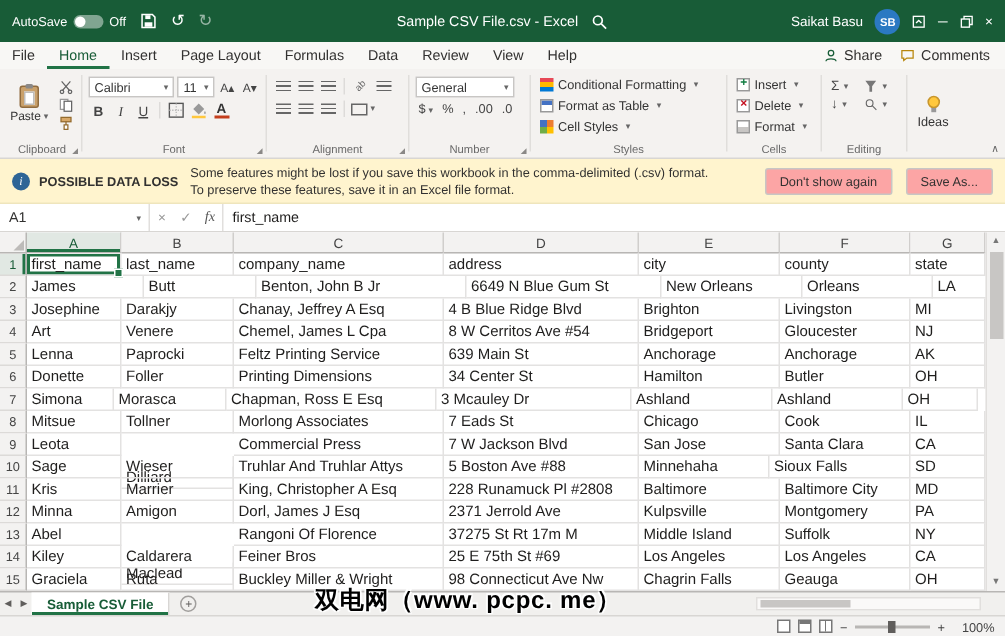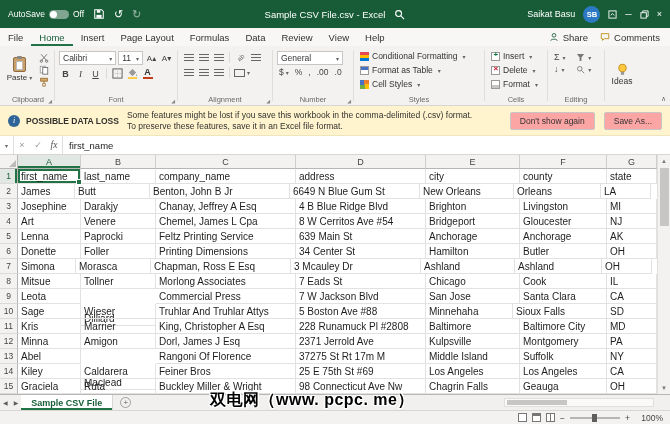--- a/index.html
+++ b/index.html
@@ -441,20 +441,21 @@
   <span class="info-icon">i</span>
   <span class="msg-title">POSSIBLE DATA LOSS</span>
   <span class="msg-text">Some features might be lost if you save this workbook in the comma-delimited (.csv) format. To preserve these features, save it in an Excel file format.</span>
   <span class="msg-actions">
     <button class="msg-btn">Don't show again</button>
     <button class="msg-btn">Save As...</button>
   </span>
 </div>
 
 <div class="fbar">
+  <div class="namebox">A1</div>
   <div class="fb-dd">▾</div>
   <div class="fb-btn">×</div>
   <div class="fb-btn">✓</div>
   <div class="fb-btn fb-fx">fx</div>
   <div class="fb-input">first_name</div>
 </div>
 
 <div class="sheet">
   <div class="hdr-row">
     <div class="corner"></div>
@@ -474,21 +475,21 @@
         <div class="cell selcell" style="width: 63px;">first_name</div>
         <div class="cell" style="width: 75px;">last_name</div>
         <div class="cell" style="width: 140px;">company_name</div>
         <div class="cell" style="width: 130px;">address</div>
         <div class="cell" style="width: 94px;">city</div>
         <div class="cell" style="width: 87px;">county</div>
         <div class="cell" style="width: 50px;">state</div>
       </div>
       <div class="grow">
         <div class="rowh">2</div>
-        <div class="cell" style="width: 57px;">James</div>
+        <div class="cell" style="width: 78px;">James</div>
         <div class="cell" style="width: 75px;">Butt</div>
         <div class="cell" style="width: 140px;">Benton, John B Jr</div>
         <div class="cell" style="width: 130px;">6649 N Blue Gum St</div>
         <div class="cell" style="width: 94px;">New Orleans</div>
         <div class="cell" style="width: 87px;">Orleans</div>
         <div class="cell" style="width: 50px;">LA</div>
       </div>
       <div class="grow">
         <div class="rowh">3</div>
         <div class="cell" style="width: 63px;">Josephine</div>

